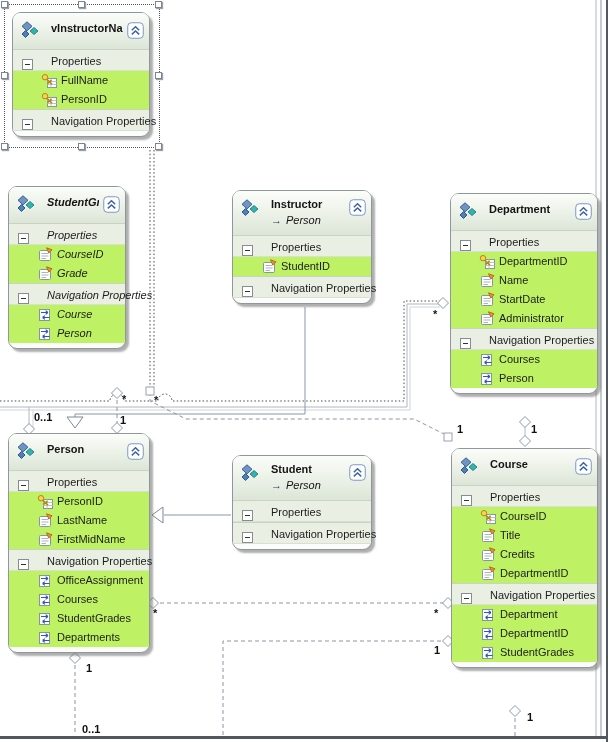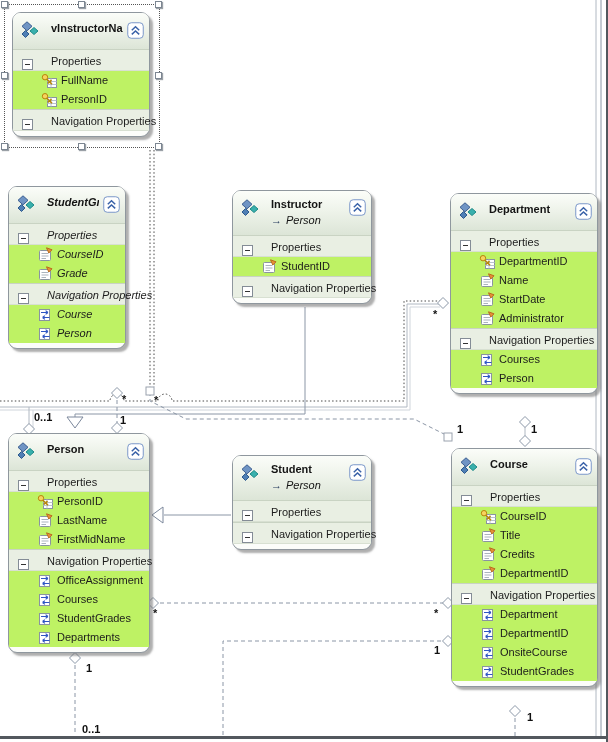--- a/index.html
+++ b/index.html
@@ -412,21 +412,16 @@
             </svg></span><span class="r-label">Department</span></div>
         <div class="row item"><span class="r-icon"><svg width="16" height="16" viewBox="0 0 16 16">
               <rect x="2.5" y="2.5" width="10" height="11" fill="#fff" stroke="#8a94a0"></rect>
               <path d="M4 5.5 H11 M11 5.5 l-2.4 -1.9 M11 5.5 l-2.4 1.9" stroke="#2e55c4" stroke-width="1.2" fill="none"></path>
               <path d="M12.5 10.5 H5.5 M5.5 10.5 l2.4 -1.9 M5.5 10.5 l2.4 1.9" stroke="#2e55c4" stroke-width="1.2" fill="none"></path>
             </svg></span><span class="r-label">DepartmentID</span></div>
         <div class="row item"><span class="r-icon"><svg width="16" height="16" viewBox="0 0 16 16">
               <rect x="2.5" y="2.5" width="10" height="11" fill="#fff" stroke="#8a94a0"></rect>
               <path d="M4 5.5 H11 M11 5.5 l-2.4 -1.9 M11 5.5 l-2.4 1.9" stroke="#2e55c4" stroke-width="1.2" fill="none"></path>
               <path d="M12.5 10.5 H5.5 M5.5 10.5 l2.4 -1.9 M5.5 10.5 l2.4 1.9" stroke="#2e55c4" stroke-width="1.2" fill="none"></path>
-            </svg></span><span class="r-label">OnsiteCourse</span></div>
-        <div class="row item"><span class="r-icon"><svg width="16" height="16" viewBox="0 0 16 16">
-              <rect x="2.5" y="2.5" width="10" height="11" fill="#fff" stroke="#8a94a0"></rect>
-              <path d="M4 5.5 H11 M11 5.5 l-2.4 -1.9 M11 5.5 l-2.4 1.9" stroke="#2e55c4" stroke-width="1.2" fill="none"></path>
-              <path d="M12.5 10.5 H5.5 M5.5 10.5 l2.4 -1.9 M5.5 10.5 l2.4 1.9" stroke="#2e55c4" stroke-width="1.2" fill="none"></path>
             </svg></span><span class="r-label">StudentGrades</span></div>
       </div>
     </div>
   </div>
 
 </body></html>

